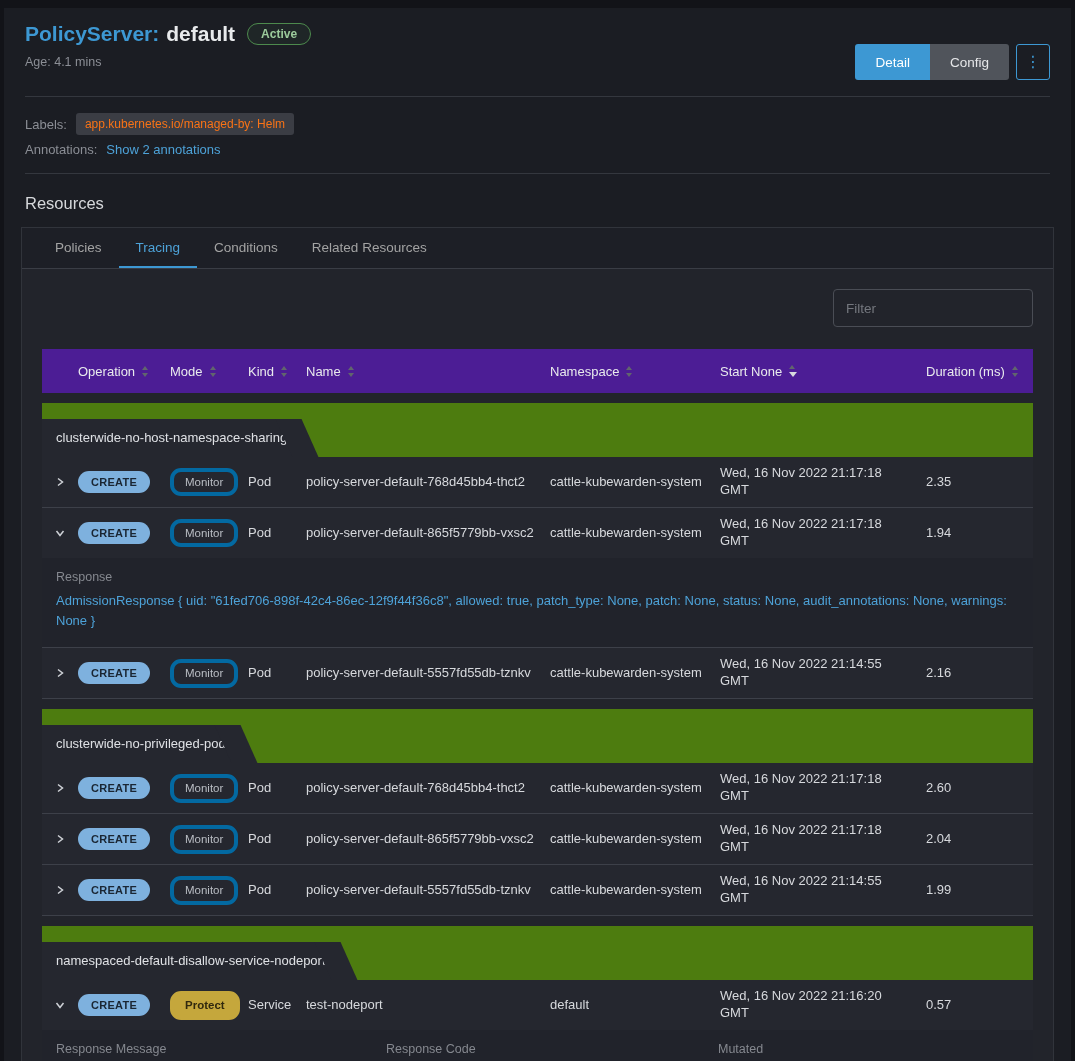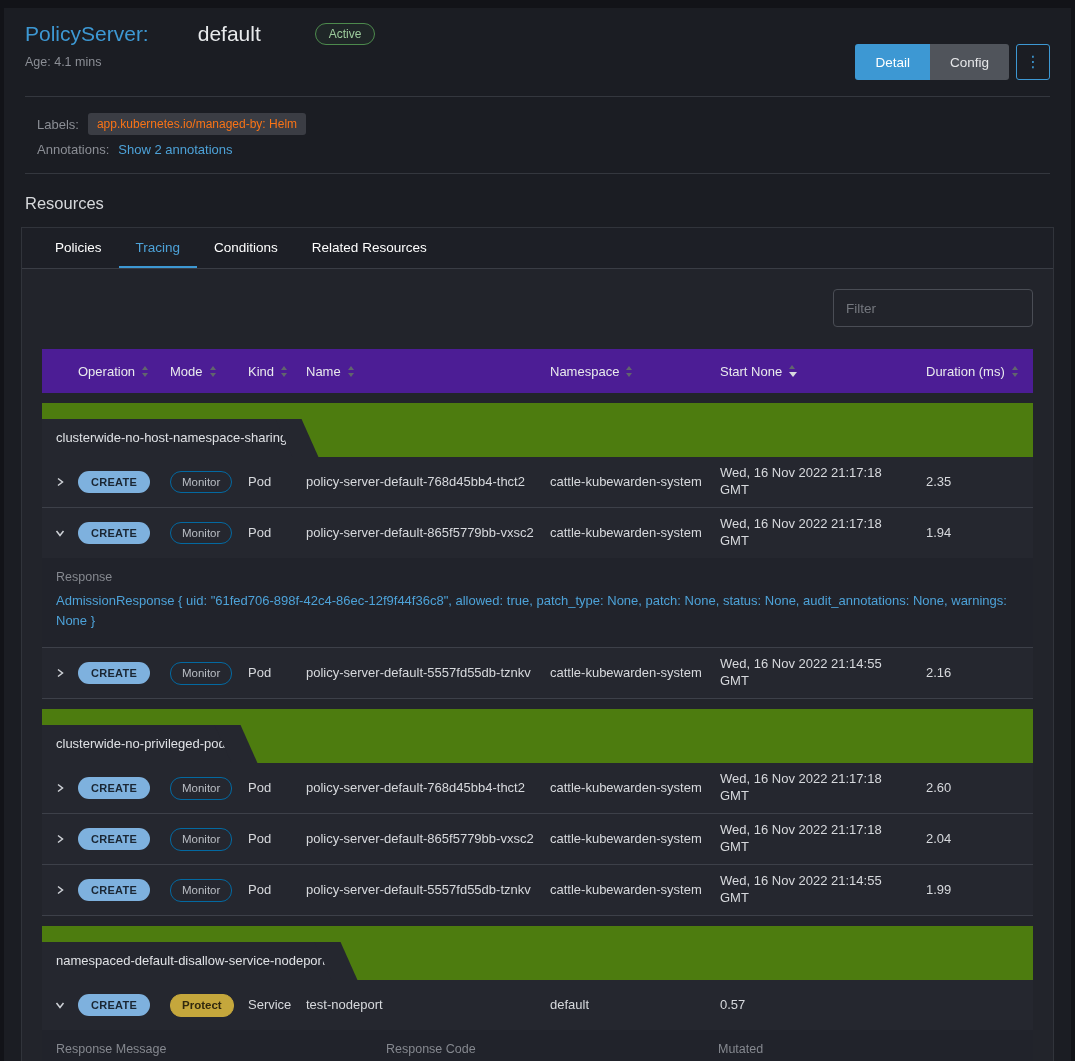--- a/index.html
+++ b/index.html
@@ -13,21 +13,21 @@
   }
   .page {
     margin:8px 4px 0;
     background:#1b1d23;
     min-height:1053px;
     padding:14px 17px 0;
   }
 
   
   .page-header { display:flex; justify-content:space-between; align-items:flex-start; padding:0 4px; }
-  h1 { margin:0; font-size:21px; font-weight:400; display:flex; align-items:center;gap:42px; }
+  h1 { margin:0; font-size:21px; font-weight:700; display:flex; align-items:center; }
   .res-kind { color:#3d98d3; }
   .res-name { color:#e8eaec; margin-left:7px; }
   .badge-active {
     margin-left:12px; font-size:12px; padding:3px 13px; border-radius:12px;
     border:1px solid #4d8a4d; color:#9ccb9c; background:rgba(90,150,90,.08);
   }
   .age { margin-top:9px; font-size:12.5px; color:#8b8e95; }
   .header-actions { display:flex; align-items:center; margin-top:22px; }
   .btn {
     height:36px; font-size:13.5px; border:none; cursor:pointer;
@@ -38,33 +38,33 @@
   .btn.kebab {
     width:34px; padding:0; background:transparent; border:1px solid #3d98d3;
     color:#3d98d3; font-size:16px; border-radius:3px; line-height:1;
   }
 
   .divider { border:none; border-top:1px solid #34373e; margin:16px 4px; }
 
   
   .meta { padding:0 4px; }
   .meta-row { margin:7px 0; font-size:13px; display:flex; align-items:center; }
-  .muted { color:#8b8e95;margin-left:12px; }
+  .muted { color:#8b8e95; }
   .chip {
     margin-left:9px; background:#3b3d44; color:#f97316; font-size:12px;
     padding:4px 9px; border-radius:3px;
   }
   .link { color:#4da2d8; text-decoration:none; margin-left:9px; cursor:pointer; }
 
   .resources-title { margin:20px 4px 14px; font-size:16.5px; font-weight:400; color:#d6d8db; }
 
   
   .card { margin:0 0 0; border:1px solid #31343b; }
   .tabs { background:#1d1f26; border-bottom:1px solid #3a3d45; display:flex; padding-left:16px; }
-  .tab { padding:12px 17px 13px; font-size:13.5px; color:#ffffff; cursor:pointer; }
+  .tab { padding:12px 17px 13px; font-size:13.5px; color:#a3a3a3; cursor:pointer; }
   .tab.active { color:#4da2d8; box-shadow:inset 0 -2px 0 #3d98d3; }
   .panel { background:#22242b; padding:20px 20px 28px; }
 
   .filter-row { display:flex; justify-content:flex-end; margin-bottom:22px; }
   .filter {
     width:200px; height:38px; background:transparent; border:1px solid #4a4d55;
     border-radius:4px; color:#dadce0; padding:0 12px; font-size:13.5px; font-family:inherit;
   }
   .filter::placeholder { color:#74777e; }
 
@@ -99,21 +99,21 @@
   .chev-cell { display:flex; justify-content:center; cursor:pointer; }
   .cell.name { padding-right:12px; word-break:break-word; }
   .cell.ns { padding-right:10px; }
   .cell.time { padding-right:16px; }
 
   .badge-op {
     display:inline-block; background:#7eb1de; color:#1a2633; font-size:11px; font-weight:700;
     padding:4px 13px; border-radius:11px; letter-spacing:.3px;
   }
   .badge-mode {
-    display:inline-block; border:1px solid #0369a1; color:#b9bdc3; font-size:11.5px;
+    display:inline-block; border:4px solid #0369a1; color:#b9bdc3; font-size:11.5px;
     padding:3px 11px; border-radius:11px;
   }
   .badge-mode.protect { background:#c5a73c; border-color:#c5a73c; color:#31290e; font-weight:700; }
 
   .rdetail { background:#21232b; padding:12px 18px 16px 14px; }
   .dlabel { color:#85888f; font-size:12.5px; margin-bottom:7px; }
   .dtext { color:#4da2d8; font-size:13px; line-height:1.55; }
   .rdetail-cols { background:#21232b; display:grid; grid-template-columns:330px 332px 1fr; padding:12px 0 18px 14px; }
   .dval { font-size:13px; margin-top:9px; }
   .red { color:#ef4d4d; }
@@ -361,20 +361,21 @@
                 <span class="chev-cell">
                   <svg class="chev" width="10" height="10" viewBox="0 0 10 10">
                       <path d="M1.5 3 L5 7.5 L8.5 3" fill="none" stroke="#cfd2d7" stroke-width="1.5"></path>
                     </svg>
                 </span>
                 <span class="cell"><span class="badge-op">CREATE</span></span>
                 <span class="cell"><span class="badge-mode protect">Protect</span></span>
                 <span class="cell kind">Service</span>
                 <span class="cell name">test-nodeport</span>
                 <span class="cell ns">default</span>
+                <span class="cell time">Wed, 16 Nov 2022 21:16:20 GMT</span>
                 <span class="cell dur">0.57</span>
               </div>
               <div class="rdetail-cols">
                 <div class="pair">
                   <div class="dlabel">Response Message</div>
                   <div class="dval red">Service of type NodePort are not allowed</div>
                 </div>
                 <div class="pair">
                   <div class="dlabel">Response Code</div>
                   <div class="dval blue">N/A</div>

